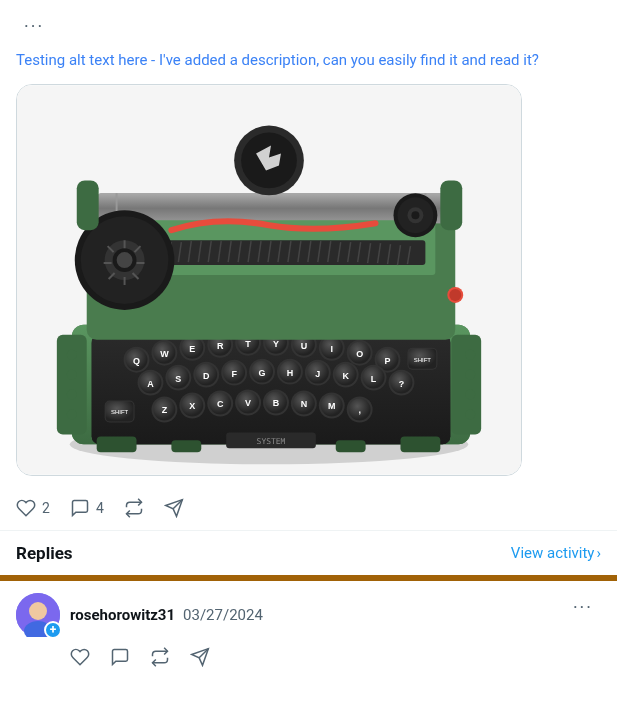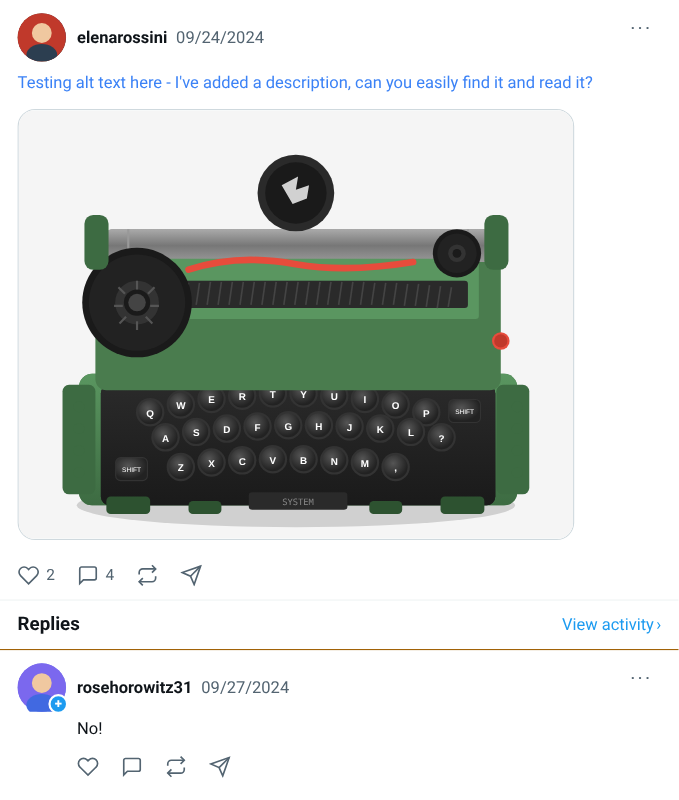--- a/index.html
+++ b/index.html
@@ -137,21 +137,21 @@
       display: flex;
       align-items: center;
       justify-content: center;
     }
 
     .replies-section {
       padding: 12px 16px;
       display: flex;
       align-items: center;
       justify-content: space-between;
-      border-bottom: 1px solid #a16207;
+      border-bottom: 6px solid #a16207;
     }
 
     .replies-label {
       font-weight: 700;
       font-size: 17px;
       color: #0f1419;
     }
 
     .view-activity {
       color: #1d9bf0;
@@ -251,36 +251,20 @@
       fill: none;
       stroke: #536471;
       stroke-width: 1.8;
     }
   </style>
 </head>
 <body>
 
 <div class="post-container">
   <div class="post-header">
-    <div class="post-header-left">
-      <div class="avatar">
-        <div class="avatar-img">
-
-          <svg width="44" height="44" viewBox="0 0 44 44">
-            <circle cx="22" cy="22" r="22" fill="#c0392b"></circle>
-            <circle cx="22" cy="18" r="9" fill="#f0c8a0"></circle>
-            <ellipse cx="22" cy="38" rx="14" ry="10" fill="#2c3e50"></ellipse>
-          </svg>
-        </div>
-      </div>
-      <div class="user-info">
-        <span class="username">elenarossini</span>
-        <span class="timestamp">09/24/2024</span>
-      </div>
-    </div>
     <div class="more-options">···</div>
   </div>
 
   <div class="post-text">Testing alt text here - I've added a description, can you easily find it and read it?</div>
 
   <div class="post-image-container">
     <div class="post-image">
 
       <svg class="typewriter-canvas" viewBox="0 0 506 390" xmlns="http://www.w3.org/2000/svg">
 
@@ -589,27 +573,26 @@
           <svg width="44" height="44" viewBox="0 0 44 44">
             <circle cx="22" cy="22" r="22" fill="#7B68EE"></circle>
             <circle cx="22" cy="18" r="9" fill="#f0c8a0"></circle>
             <ellipse cx="22" cy="38" rx="14" ry="10" fill="#4169E1"></ellipse>
           </svg>
         </div>
         <div class="reply-plus-badge">+</div>
       </div>
       <div class="reply-user-info">
         <span class="reply-username">rosehorowitz31</span>
-        <span class="reply-timestamp">09/27/2024</span>
+        <span class="reply-timestamp">03/27/2024</span>
       </div>
     </div>
     <div class="more-options">···</div>
   </div>
 
-  <div class="reply-text">No!</div>
 
   <div class="reply-action-bar">
 
     <div class="action-item">
       <div class="action-icon">
         <svg class="action-svg" viewBox="0 0 24 24">
           <path d="M20.84 4.61a5.5 5.5 0 0 0-7.78 0L12 5.67l-1.06-1.06a5.5 5.5 0 0 0-7.78 7.78l1.06 1.06L12 21.23l7.78-7.78 1.06-1.06a5.5 5.5 0 0 0 0-7.78z" stroke="#536471" stroke-width="1.8" fill="none"></path>
         </svg>
       </div>
     </div>

